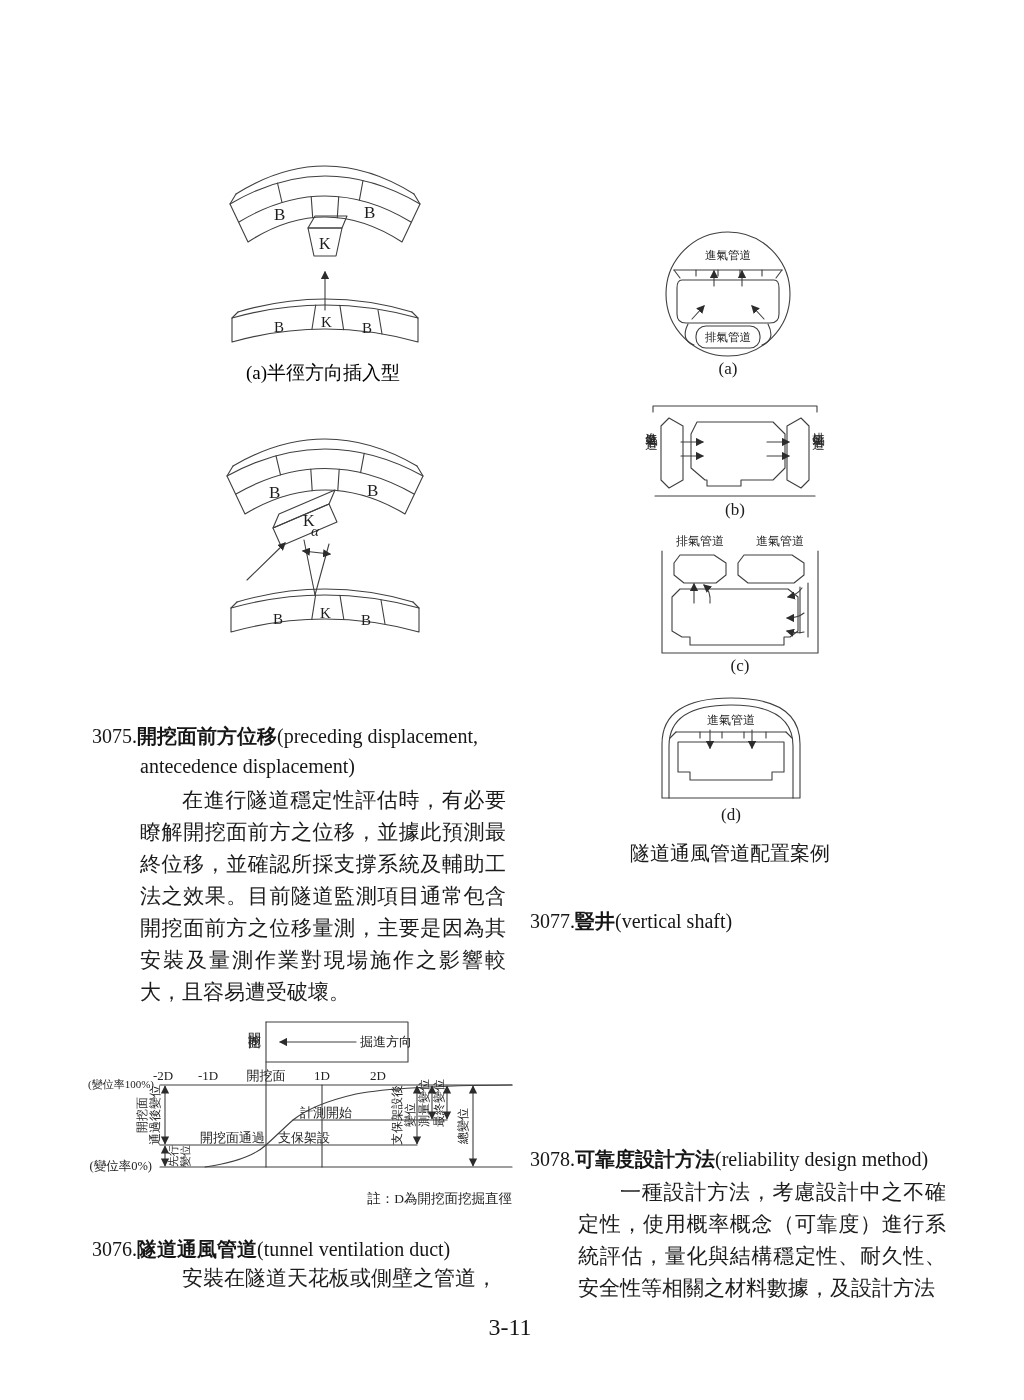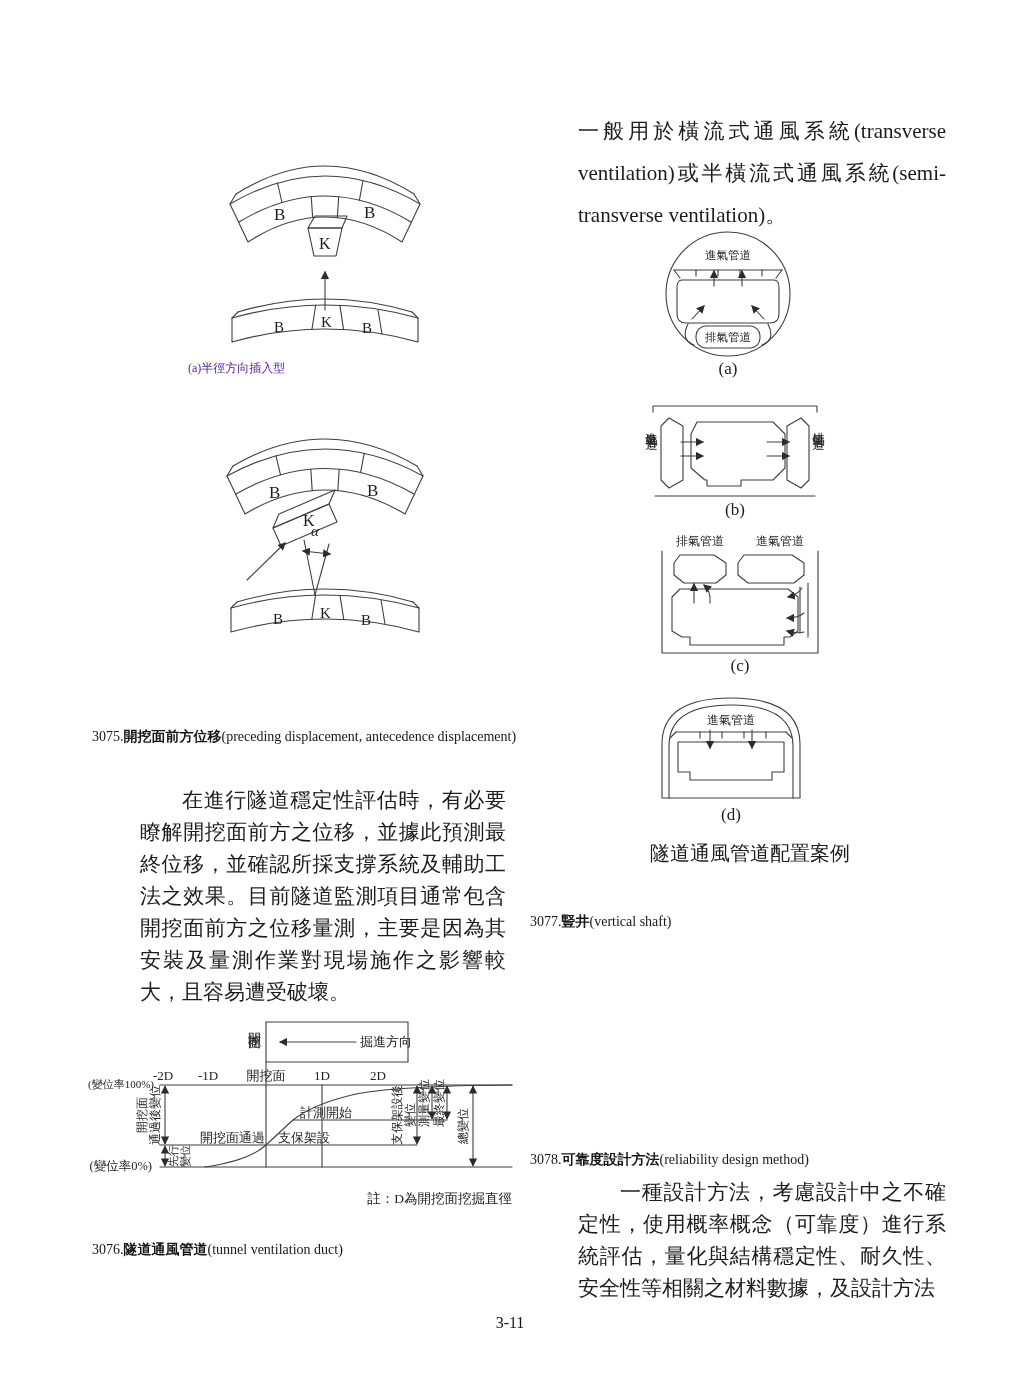--- a/index.html
+++ b/index.html
@@ -3,32 +3,32 @@
 <meta charset="utf-8">
 <style>
   html,body { margin:0; padding:0; background:#e8e8e8; }
   .page {
     position:relative; width:1024px; height:1400px; margin:0 auto;
     background:#ffffff; overflow:hidden;
     font-family:"Liberation Serif","DejaVu Serif",serif; color:#161616;
   }
   .abs { position:absolute; }
   .entry-heading {
-    position:absolute; font-size:14px; line-height:30px;
+    position:absolute; font-size:20px; line-height:30px;
     padding-left:48px; text-indent:-48px;
   }
   .entry-heading .term { font-weight:bold; font-family:"Liberation Sans","DejaVu Sans",sans-serif; }
   .body-text {
     position:absolute; font-size:21px; line-height:32px;
     text-align:justify; text-indent:2em; color:#1c1c1c;
   }
   .body-cont { text-indent:0; line-height:42px; }
-  .fig-caption { position:absolute; font-size:12px; color:#4c1d95; }
-  .group-caption { position:absolute; font-size:20px; text-align:right; color:#1c1c1c; }
-  .page-number { position:absolute; font-size:16px; text-align:center; }
+  .fig-caption { position:absolute; font-size:19px; text-align:center; color:#000000; }
+  .group-caption { position:absolute; font-size:20px; text-align:center; color:#1c1c1c; }
+  .page-number { position:absolute; font-size:24px; text-align:center; }
   svg.lineart path, svg.lineart line, svg.lineart circle, svg.lineart rect, svg.lineart polyline {
     stroke:#3f3f3f; stroke-width:1.1; fill:none; stroke-linecap:round; stroke-linejoin:round;
   }
   svg.lineart text { stroke:none; fill:#1c1c1c; font-family:"Liberation Serif","DejaVu Serif",serif; }
   .chart-wrap { position:absolute; }
   .cl { position:absolute; font-size:13px; line-height:1.1; color:#222; white-space:nowrap; }
   .cl.center { text-align:center; }
   .cl.right { text-align:right; }
   .v-rot {
     position:absolute; font-size:12px; color:#222; line-height:1.12;
@@ -181,24 +181,24 @@
 變位</span>
     <span class="v-rot" style="left:337px; top:87px;">測量變位</span>
     <span class="v-rot" style="left:352px; top:87px;">最終變位</span>
     <span class="v-rot" style="left:376px; top:110px;">總變位</span>
     <span class="cl right" style="left:240px; top:176px; width:184px; font-size:13.5px;">註：D為開挖面挖掘直徑</span>
   </div>
 
   <div class="entry-heading" style="left:92px; top:1234px; width:440px;">
     <span>3076.</span><span class="term">隧道通風管道</span><span>(tunnel ventilation duct)</span>
   </div>
+  <div class="body-text" style="left:140px; top:1262px; width:366px;">安裝在隧道天花板或側壁之管道，</div>
 
   <div class="page-number" style="left:430px; top:1314px; width:160px;">3-11</div>
 
-  <div class="body-text body-cont" style="left:578px; top:110px; width:368px;">一般用於橫流式通風系統(transverse ventilation)或半橫流式通風系統(semi-transverse ventilation)。</div>
 
   <div class="abs" style="left:658px; top:228px; width:140px; height:150px;">
     <svg class="lineart" width="140" height="150" viewBox="0 0 140 150">
       <circle cx="70" cy="66" r="62" stroke-width="1.3"></circle>
       <g>
         <path d="M16,42 H124"></path>
         <path d="M16,42 L22,50 M124,42 L118,50"></path>
         <path d="M38,42 V48 M60,42 V48 M82,42 V48 M104,42 V48" stroke-width="0.8"></path>
       </g>
       <path d="M24,52 H116 Q121,52 121,60 V86 Q121,95 112,95 H28 Q19,95 19,86 V60 Q19,52 24,52 Z"></path>

